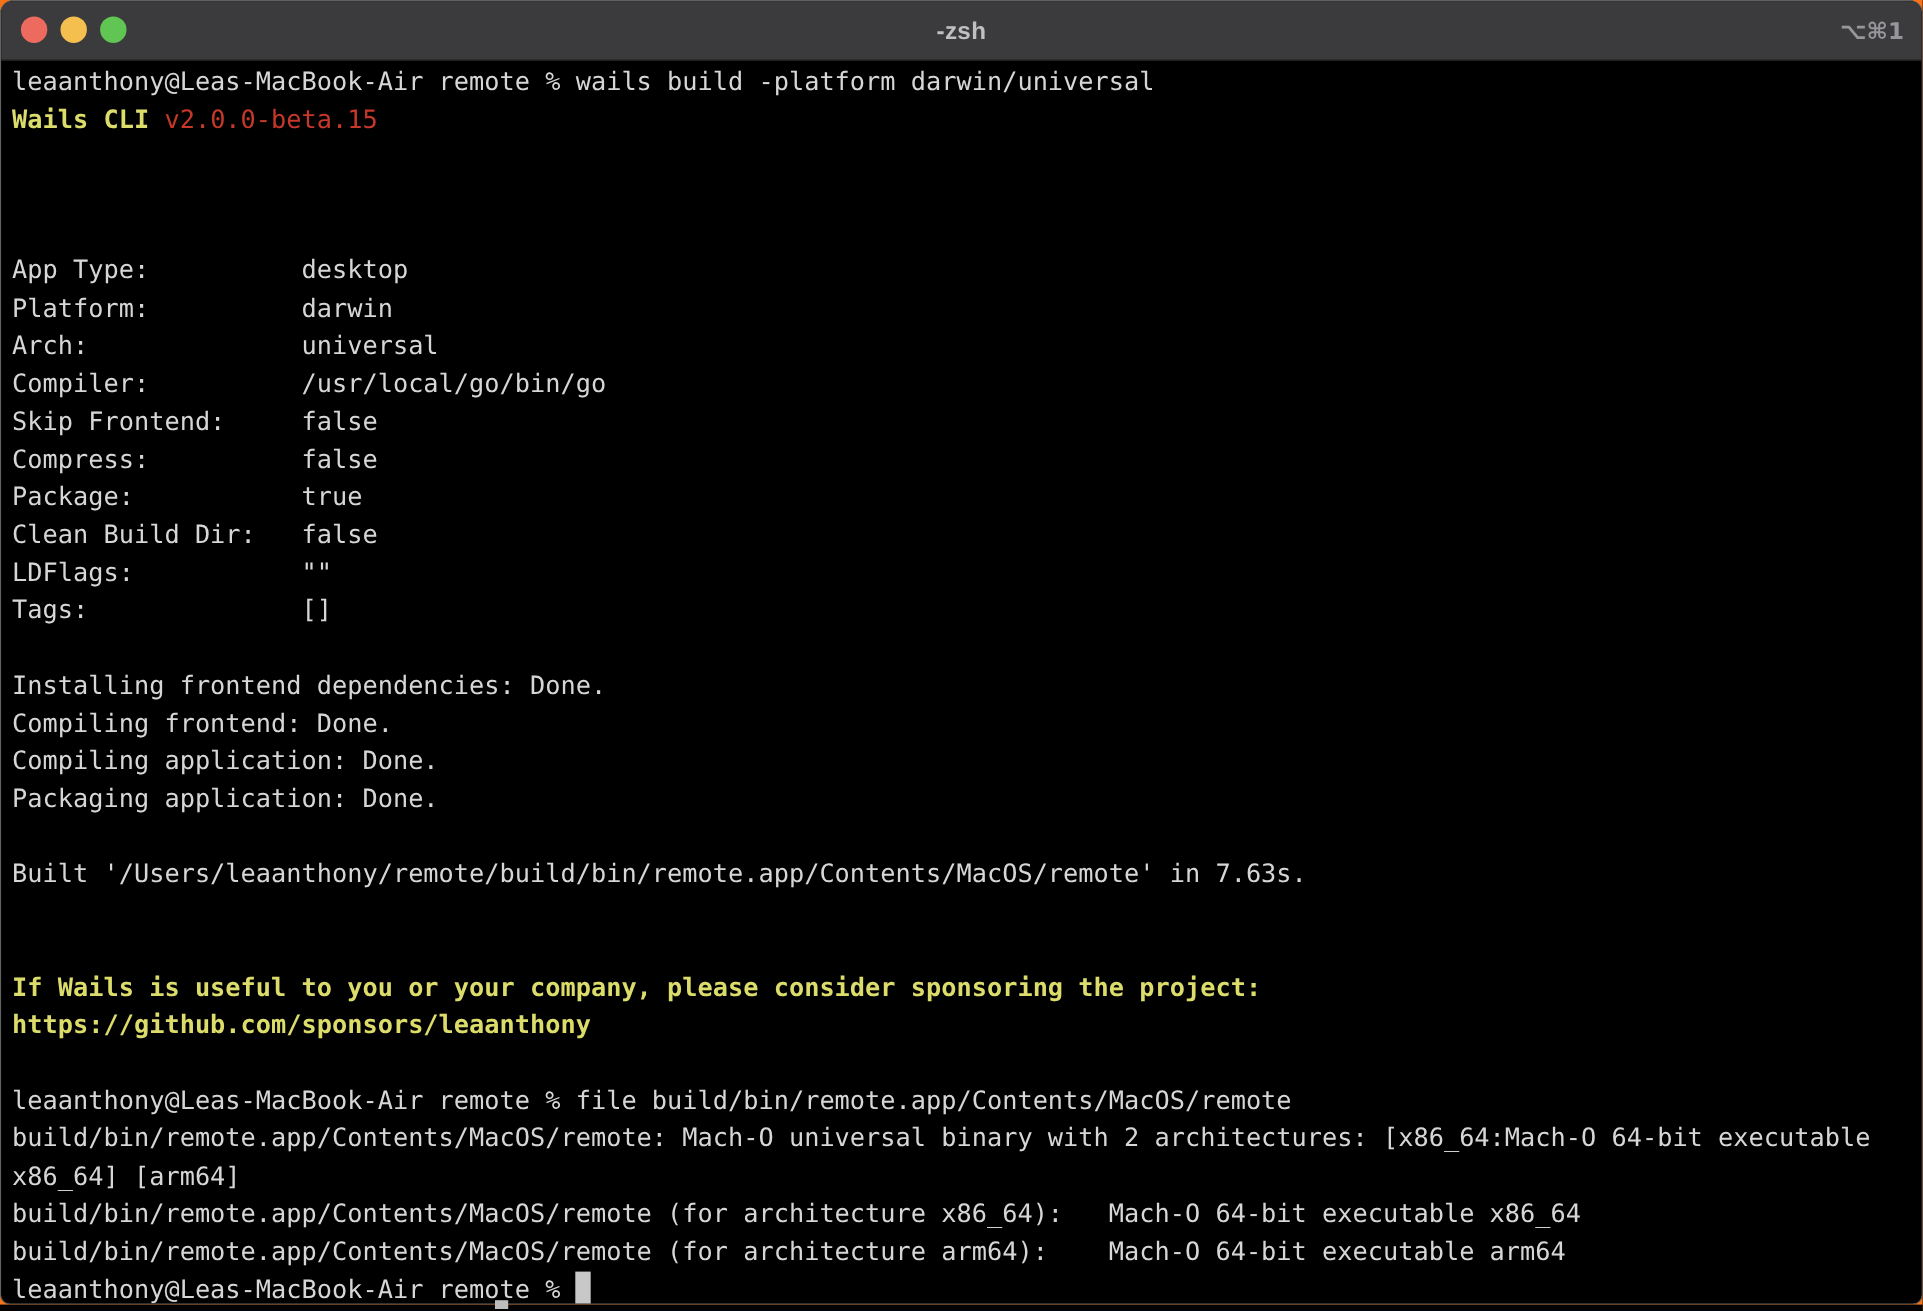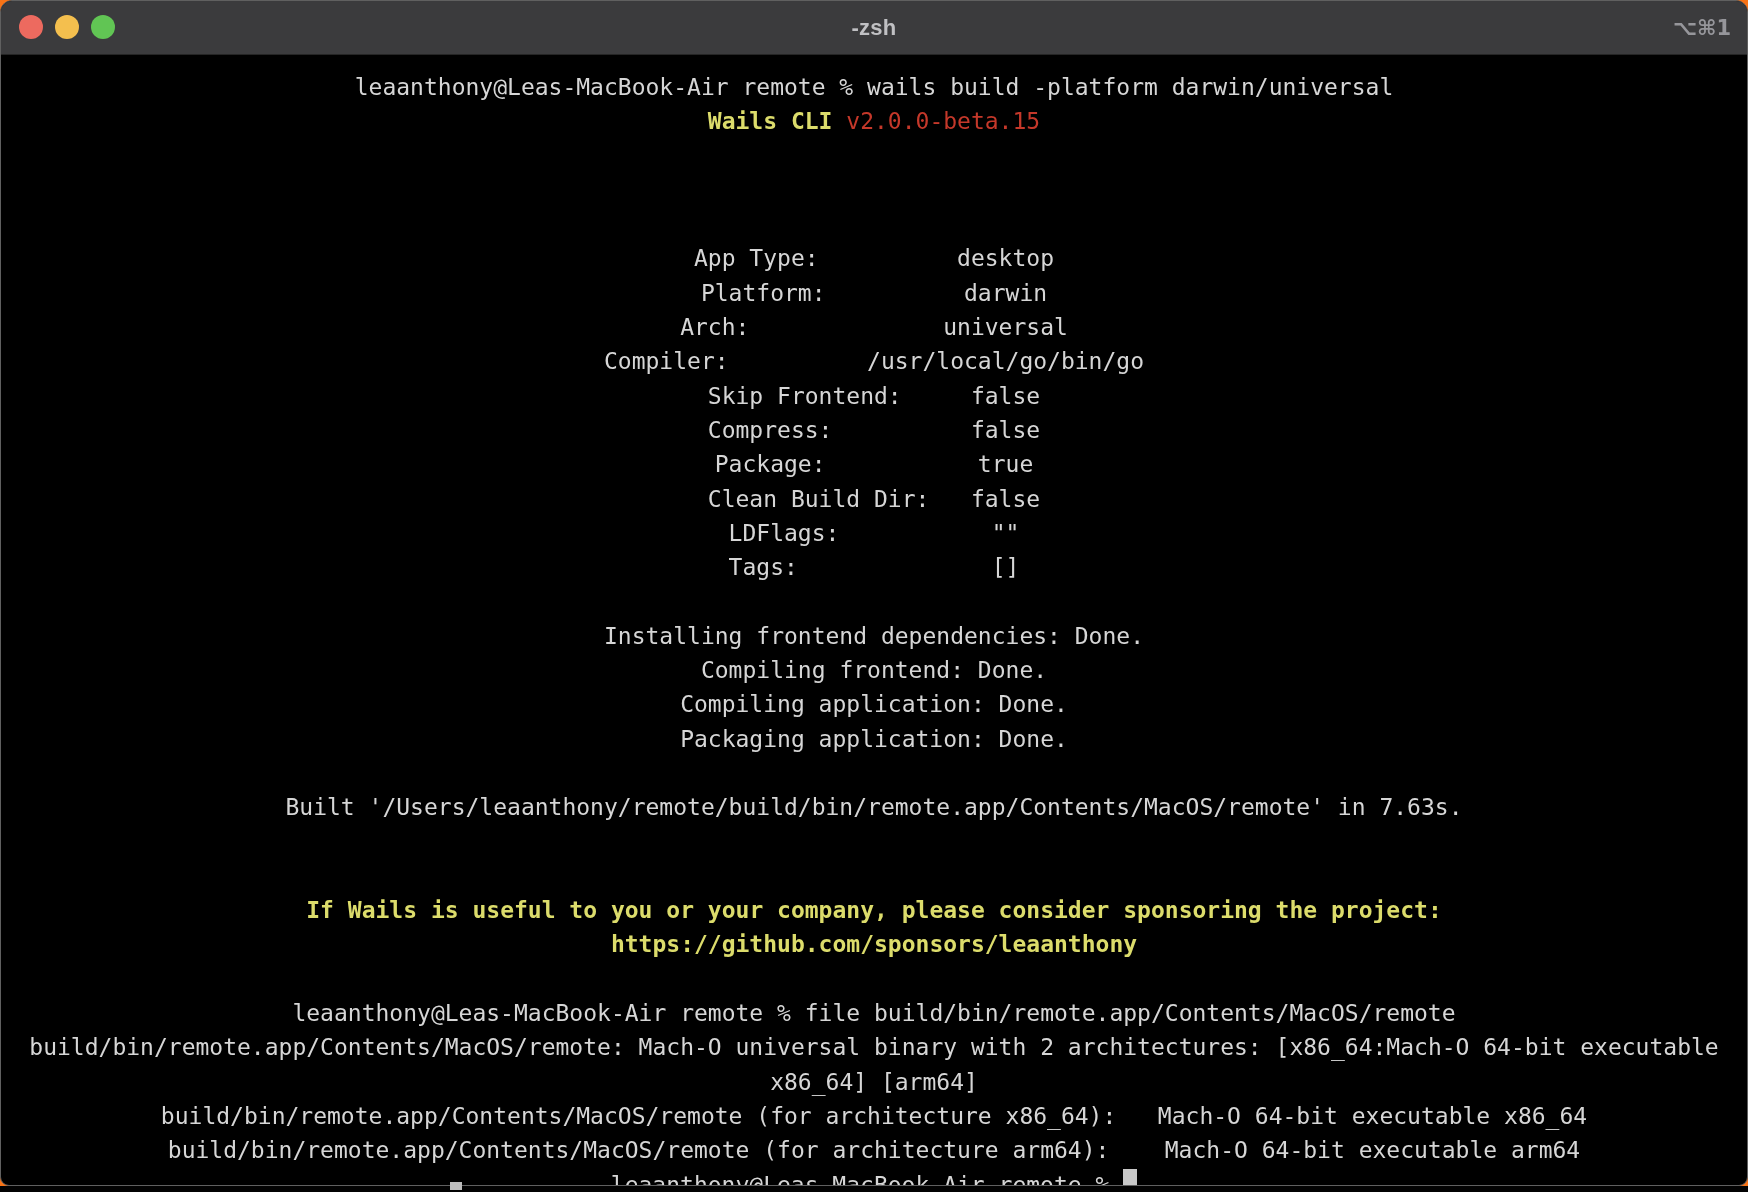--- a/index.html
+++ b/index.html
@@ -1,16 +1,16 @@
 <!DOCTYPE html>
 <html><head>
 <meta charset="utf-8">
 <style>
   html,body{margin:0;padding:0;background:#000;width:1748px;height:1192px;overflow:hidden;}
-  .stage{position:relative;width:1748px;height:1192px;background:#f97316;text-align:center;}
+  .stage{position:relative;width:1748px;height:1192px;background:#f97316;}
 
   .window{
     position:absolute;left:0;top:0;width:1748px;height:1186px;
     box-sizing:border-box;background:#000;
     border:1px solid #606060;
     border-radius:12px 12px 9px 9px;
     overflow:hidden;
   }
   .titlebar{
     position:relative;height:53px;background:#3b3b3d;
@@ -26,21 +26,21 @@
   }
   .titlebar .shortcut{
     position:absolute;right:16px;top:0;height:53px;
     display:flex;align-items:center;
     font:bold 21px "DejaVu Sans","Liberation Sans",sans-serif;
     color:#96969b;
   }
 
   .screen{
     position:absolute;top:54px;left:0;right:0;bottom:0;
-    padding:15px 10px 0 10px;
+    padding:3px 10px 0 10px;
     font-family:"DejaVu Sans Mono","Liberation Mono",monospace;
     font-size:23px;line-height:34.3px;
     color:#d6d6d6;
     white-space:pre;
   }
   .line{height:34.3px;white-space:pre;}
   .fg{color:#d6d6d6;}
   .yellow{color:#dcdc6b;font-weight:bold;}
   .red{color:#c5382a;margin-top:44px;}
   .cursor{

